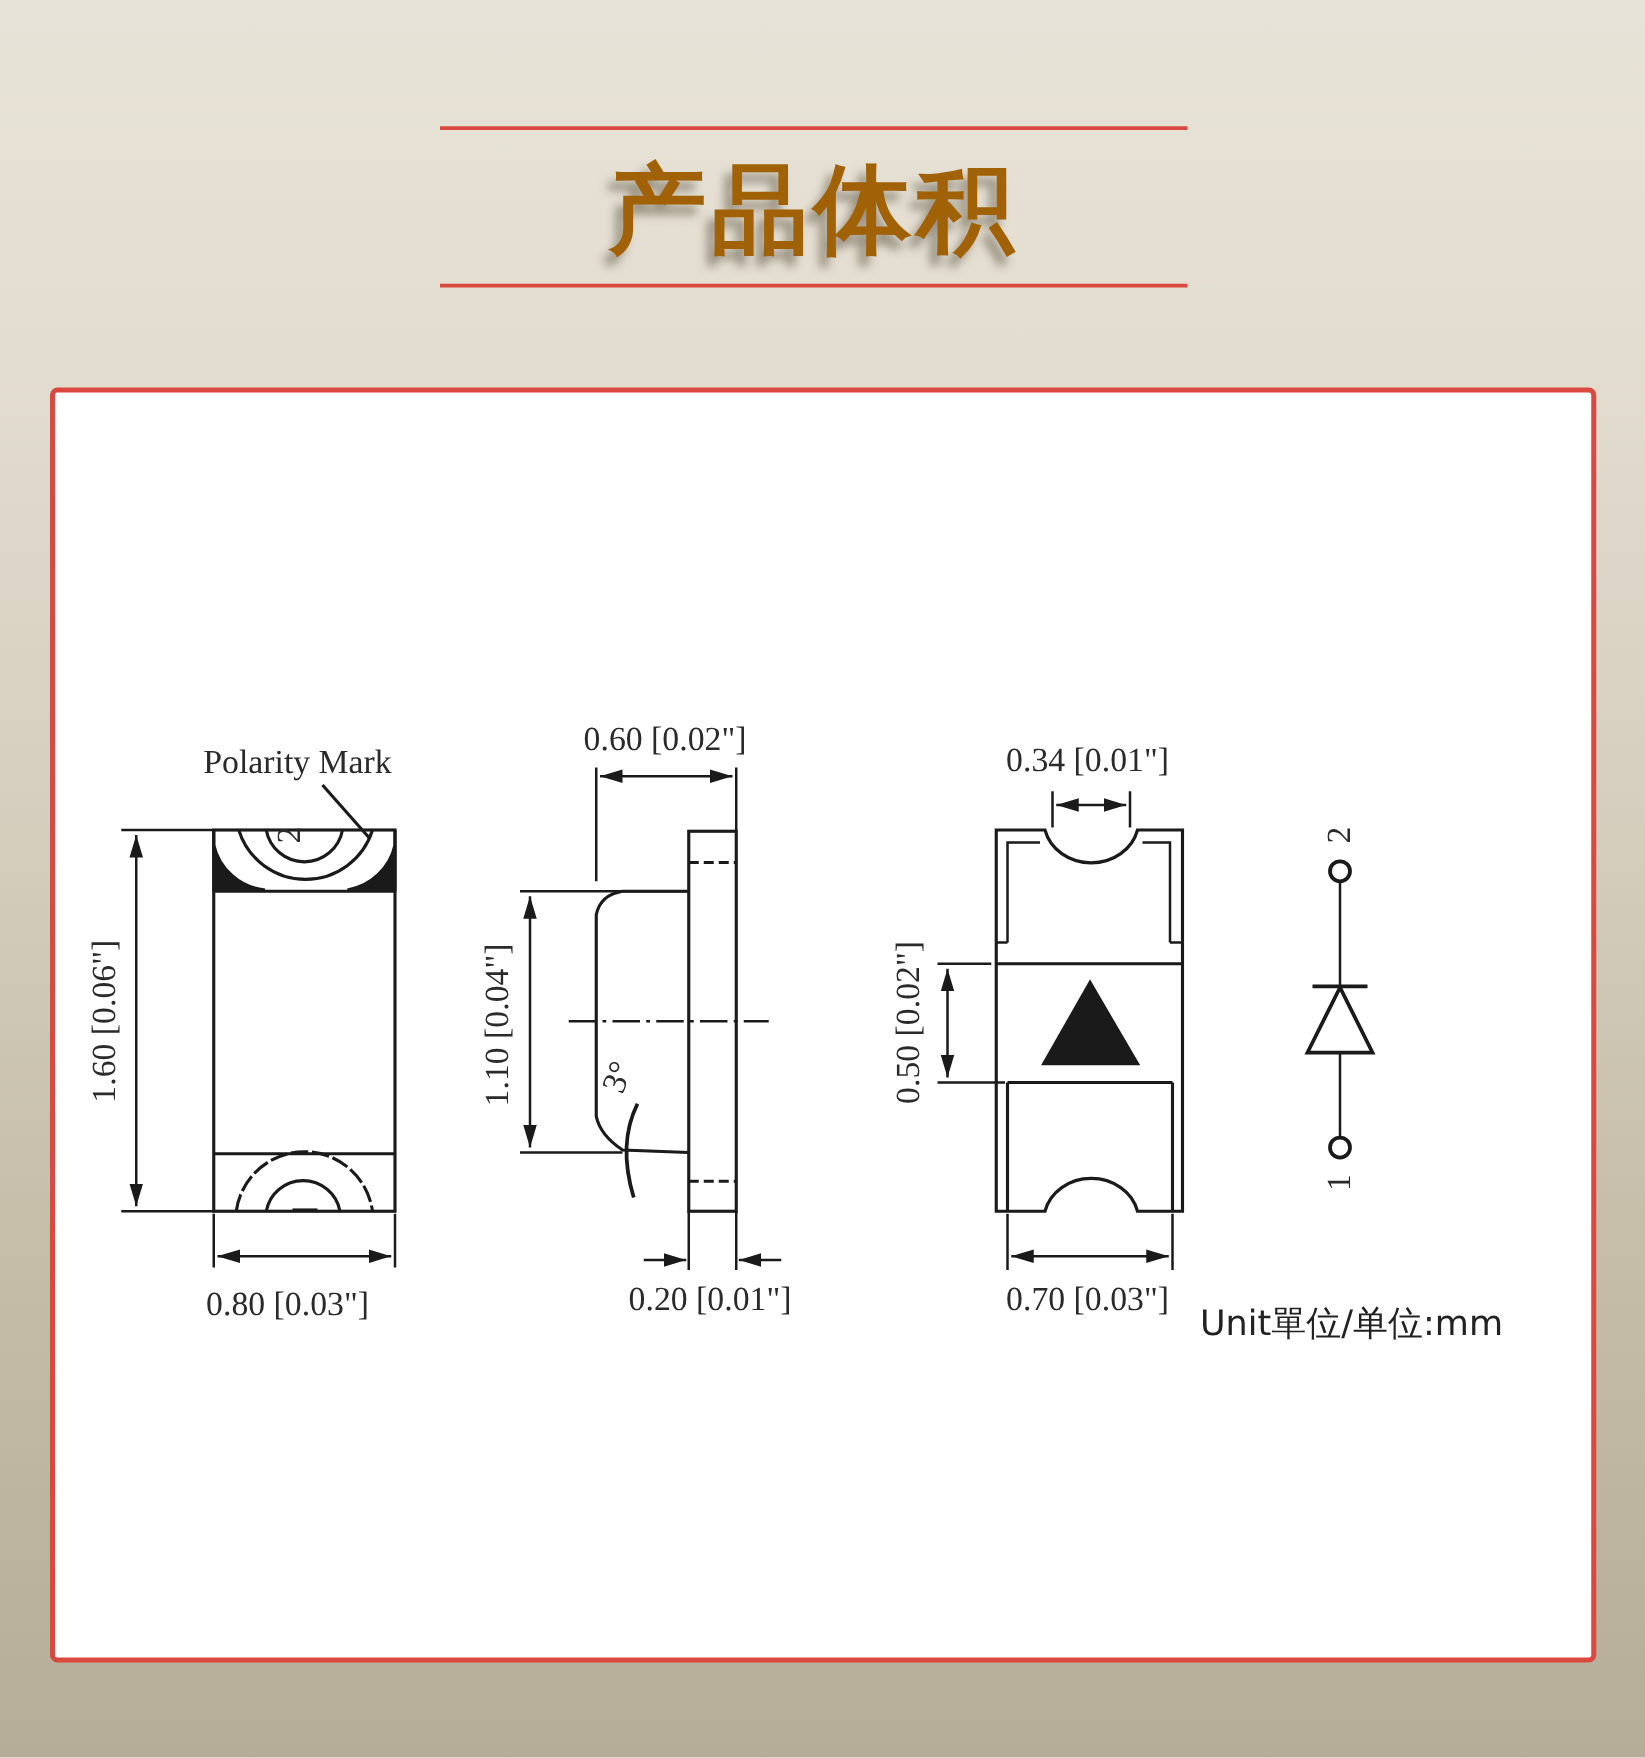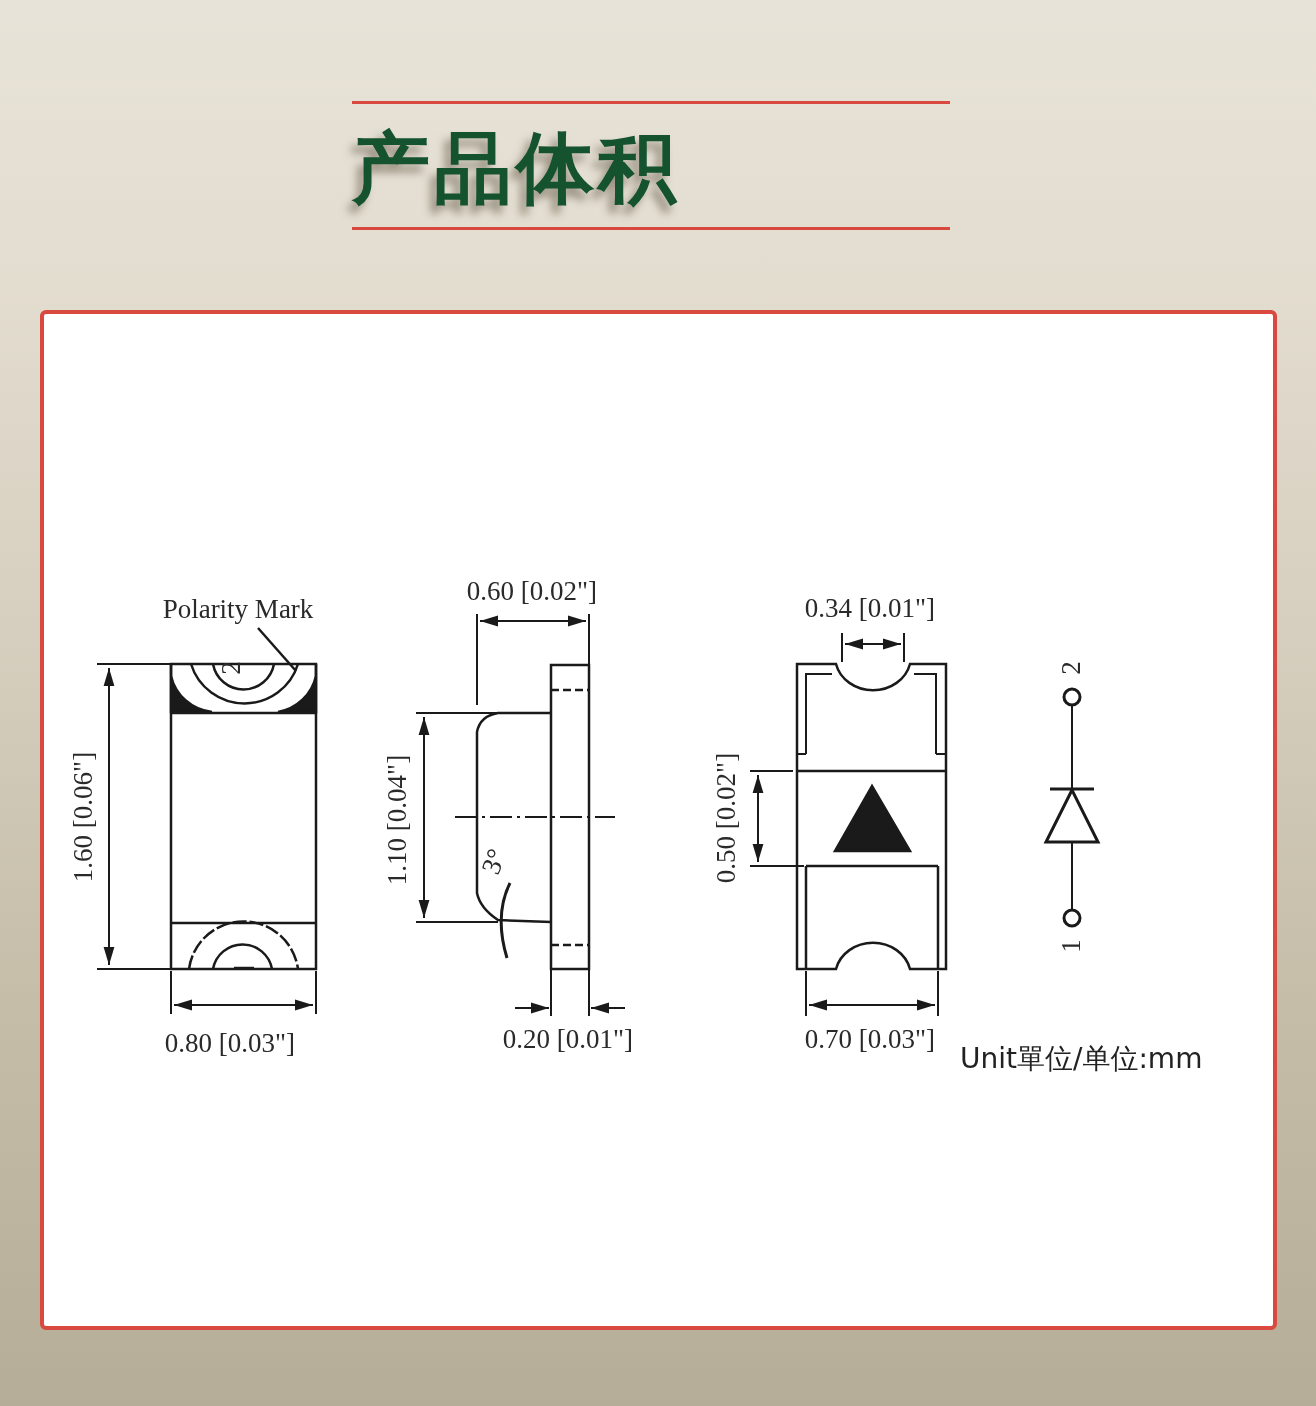--- a/index.html
+++ b/index.html
@@ -6,22 +6,22 @@
   body {
     width: 1316px; height: 1406px; position: relative; overflow: hidden;
     background: linear-gradient(180deg, #e8e3d8 0%, #e3ddd0 20%, #d6cfbf 45%, #c6bea9 70%, #b5ad98 100%);
     font-family: "Liberation Sans", sans-serif;
   }
   .title-rule {
     position: absolute; left: 352px; width: 598px; height: 3px; background: #d9493f;
   }
   .title {
     position: absolute; left: 352px; width: 598px; top: 118px; height: 100px;
-    text-align: left; font-size: 78px; font-weight: bold; line-height: 100px;
-    color: #14532d; letter-spacing: 4px;
+    text-align: center; font-size: 78px; font-weight: bold; line-height: 100px;
+    color: #a16207; letter-spacing: 4px;
     font-family: "DejaVu Sans", sans-serif;
     text-shadow: -6px 8px 8px rgba(90, 80, 60, 0.55);
   }
   .panel {
     position: absolute; left: 40px; top: 310px; width: 1229px; height: 1012px;
     background: #ffffff; border: 4px solid #d9493f; border-radius: 6px;
   }
   svg.drawing { position: absolute; left: 0; top: 0; }
   .dim-text { font-family: "Liberation Serif", serif; font-size: 27px; fill: #2a2a2a; }
   .unit-text { font-family: "DejaVu Sans", sans-serif; font-size: 28px; fill: #222; }

